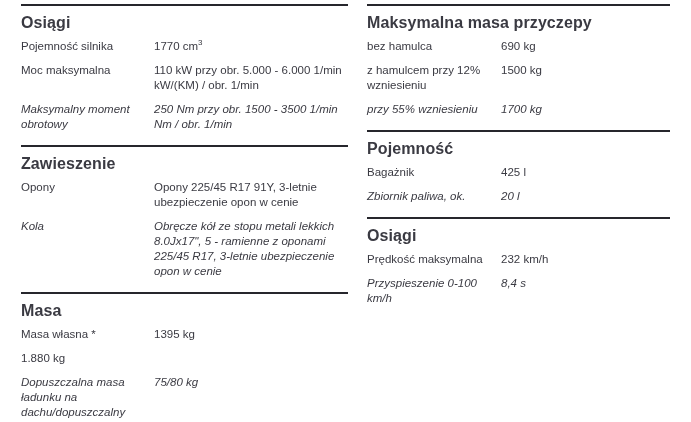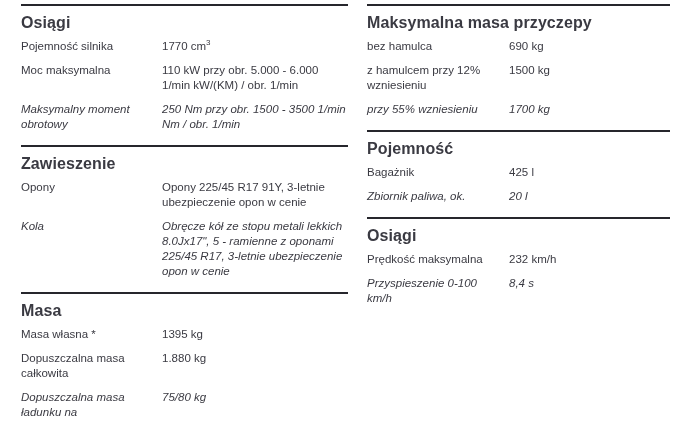--- a/index.html
+++ b/index.html
@@ -34,21 +34,21 @@
   .section-title{
     font-size:16px;
     font-weight:bold;
     line-height:14px;
     margin:0 0 9px 0;
     letter-spacing:.1px;
   }
   .row{
     display:grid;
     grid-template-columns:129px 1fr;
-    column-gap:12px;
+    column-gap:4px;
     margin-bottom:9px;
   }
   .col-right .row{grid-template-columns:130px 1fr;}
   .row:last-child{margin-bottom:7px;font-style:italic;}
   .lbl{padding-right:10px;}
   .val{white-space:pre-line;}
   sup{font-size:8px;line-height:0;}
 </style>
 </head>
 <body>
@@ -85,21 +85,20 @@
       </div>
     </div>
 
     <div class="section">
       <h3 class="section-title">Masa</h3>
       <div class="row">
         <span class="lbl">Masa własna *</span>
         <span class="val">1395 kg</span>
       </div>
       <div class="row">
-        <span class="lbl">Dopuszczalna masa całkowita</span>
         <span class="val">1.880 kg</span>
       </div>
       <div class="row">
         <span class="lbl">Dopuszczalna masa ładunku na dachu/dopuszczalny</span>
         <span class="val">75/80 kg</span>
       </div>
     </div>
 
   </div>
 

